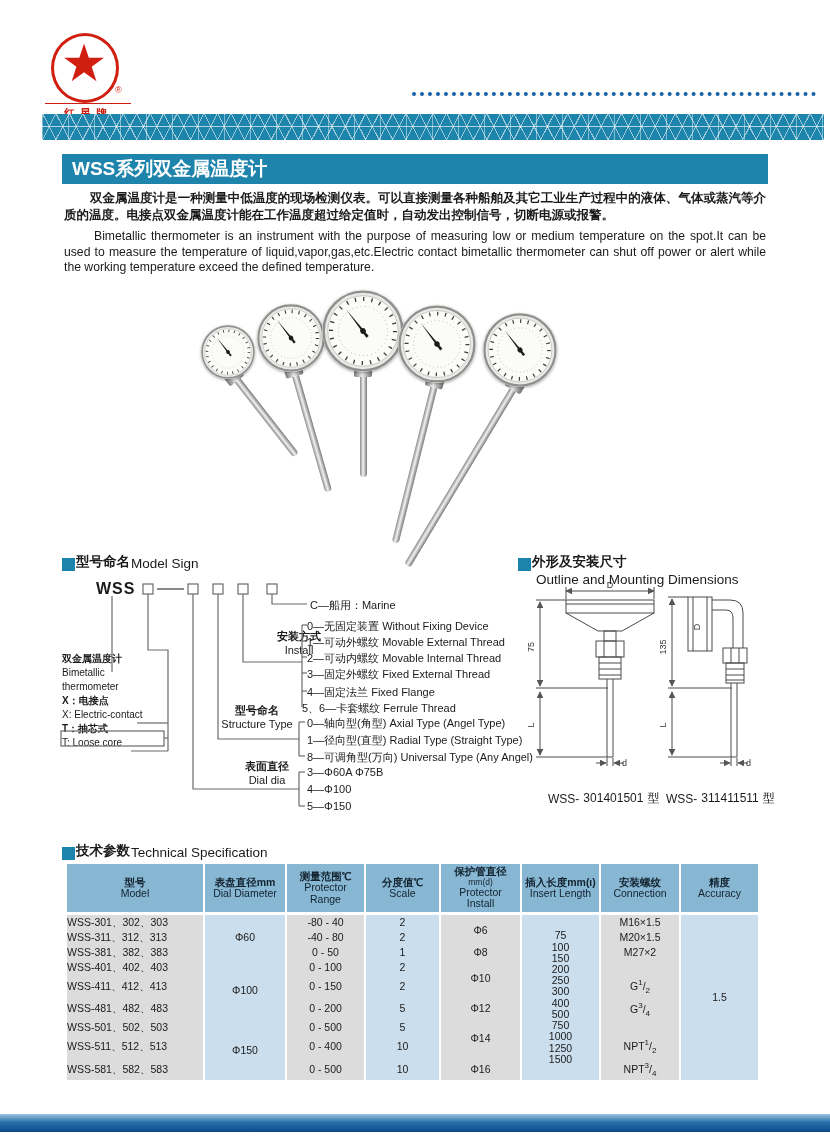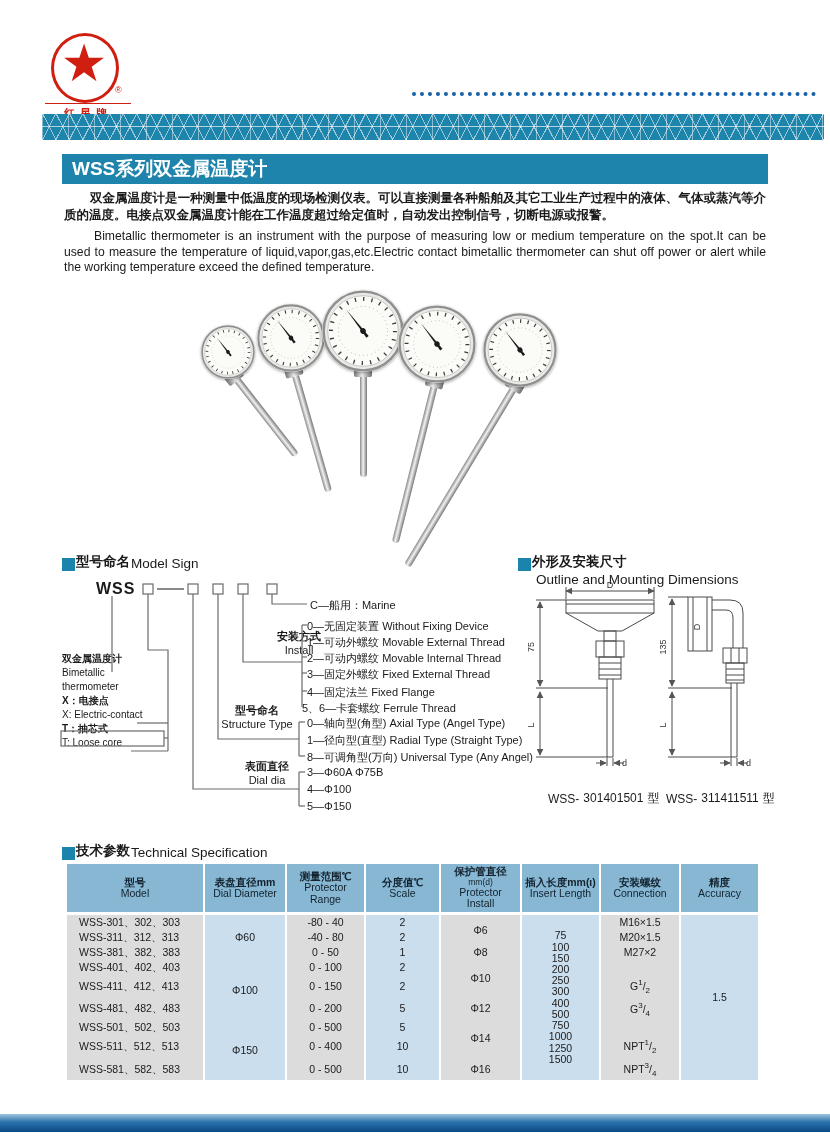--- a/index.html
+++ b/index.html
@@ -58,21 +58,21 @@
   
   #spec-table-wrap{left:67px;top:864px;width:692px;}
   table{border-collapse:collapse;table-layout:fixed;width:692px;}
   th{background:#87b7d3;border-right:2px solid #fff;border-bottom:3px solid #fff;
      vertical-align:middle;padding:1px 0;height:46px;font-weight:normal;color:#12222e;}
   th div{font-size:10.5px;line-height:11.5px;}
   th div.hcn{font-weight:bold;}
   th div.hsm{font-size:8.5px;line-height:9px;}
   td{border-right:2px solid #fff;font-size:10.5px;line-height:15px;height:15px;
      text-align:center;vertical-align:middle;padding:0;}
-  td.model{text-align:left;padding-left:12px;}
+  td.model{text-align:left;}
   .c0,.c2,.c4,.c6{background:#dcdcdc;}
   .c1,.c3,.c5,.c7{background:#cadeee;}
   td.c5 div{font-size:10.5px;line-height:11.2px;}
   td sup{font-size:8px;} td sub{font-size:8px;}
 
   
   #footer-band{left:0;top:1114px;width:830px;height:18px;
     background:linear-gradient(180deg,#9cc4de,#2a72ab 45%,#0b4a86);}
 
   svg text{font-family:"Liberation Sans",sans-serif;}

